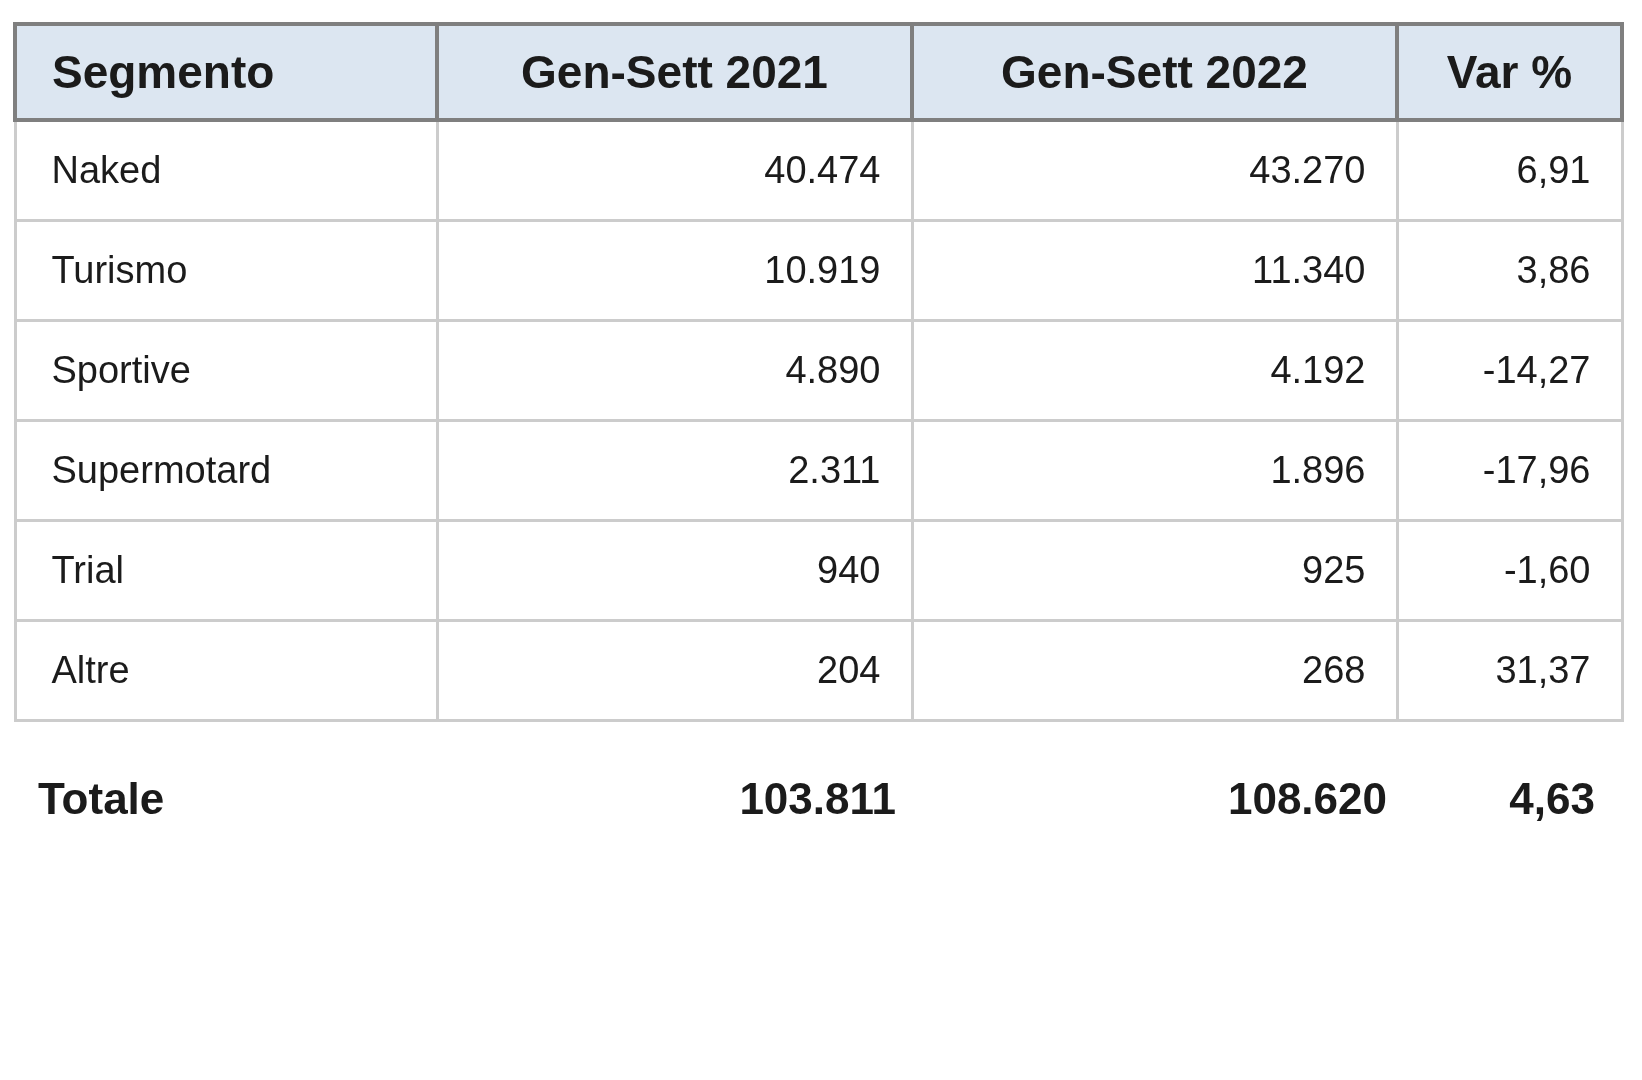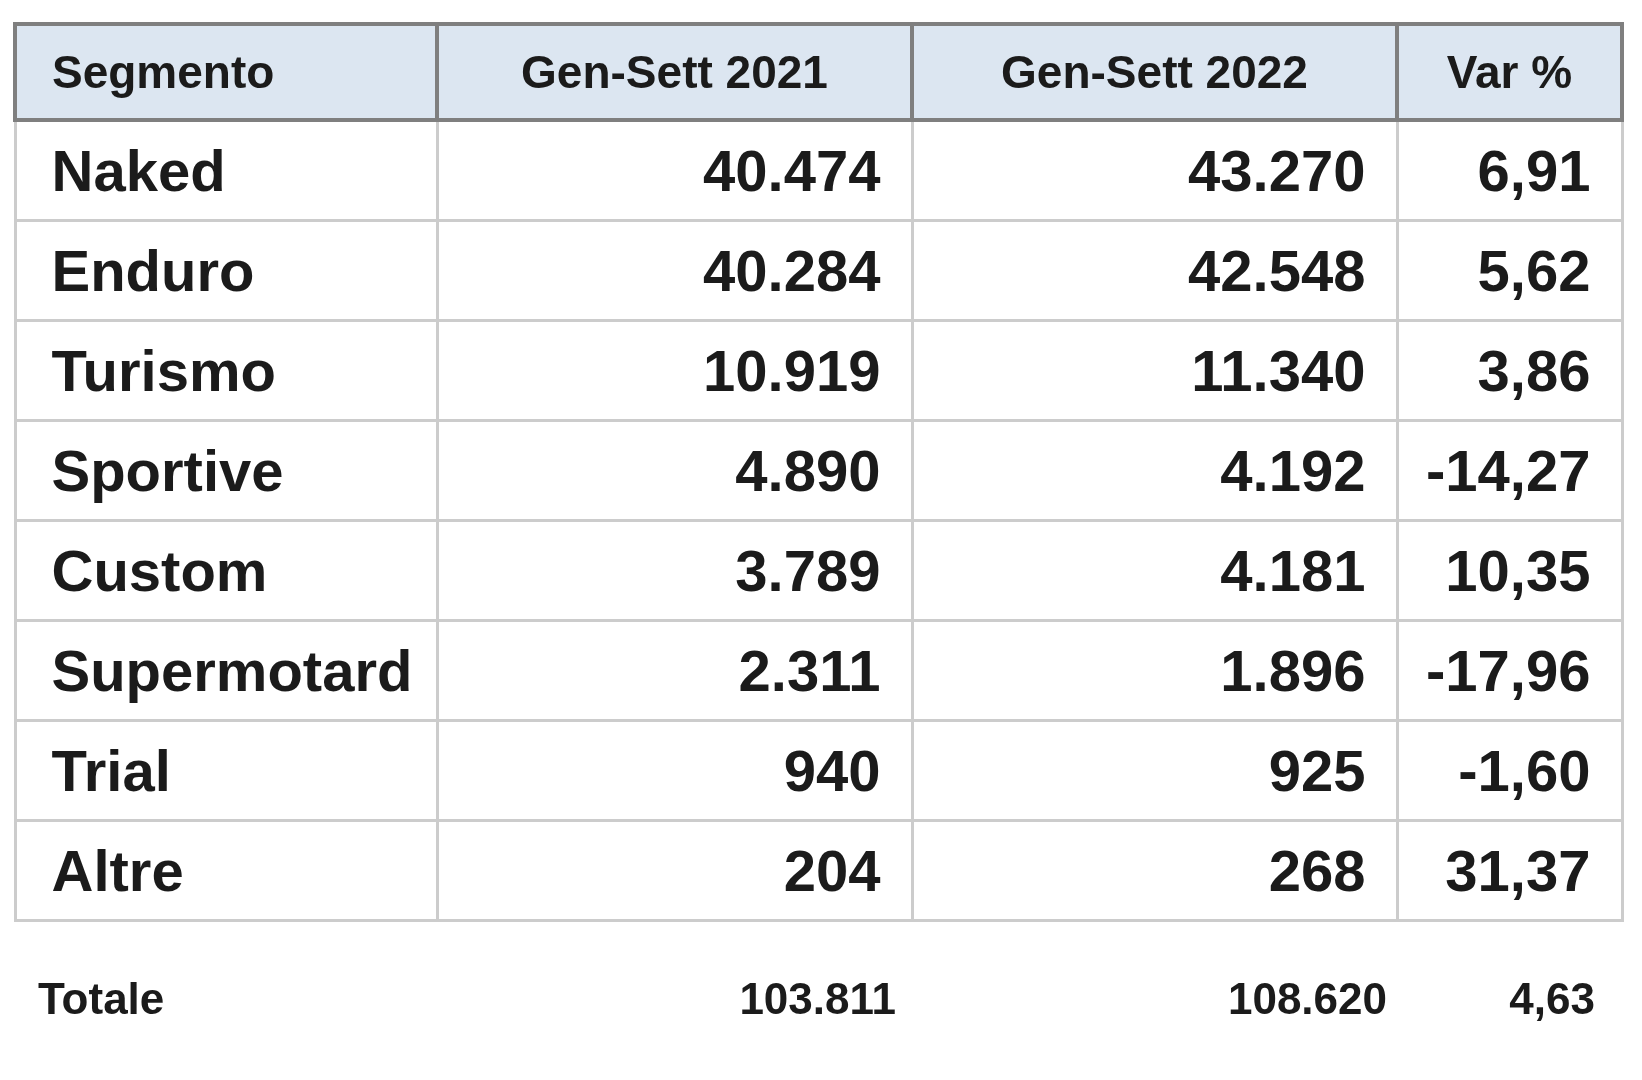--- a/index.html
+++ b/index.html
@@ -40,24 +40,23 @@
     text-align: center;
     vertical-align: middle;
   }
   table.segments thead th.seg {
     text-align: left;
     padding-left: 35px;
   }
   table.segments tbody td {
     height: 100px;
     border: 3px solid var(--body-border);
-    font-size: 58px;
+    font-size: 38px;
     vertical-align: middle;
     background: #ffffff;
-    font-weight: bold;
   }
   td.seg {
     text-align: left;
     padding-left: 35px;
   }
   td.num {
     text-align: right;
     padding-right: 30px;
     margin-left: 48px;
   }
@@ -97,42 +96,30 @@
       </tr>
     </thead>
     <tbody>
       <tr>
         <td class="seg">Naked</td>
         <td class="num">40.474</td>
         <td class="num">43.270</td>
         <td class="num">6,91</td>
       </tr>
       <tr>
-        <td class="seg">Enduro</td>
-        <td class="num">40.284</td>
-        <td class="num">42.548</td>
-        <td class="num">5,62</td>
-      </tr>
-      <tr>
         <td class="seg">Turismo</td>
         <td class="num">10.919</td>
         <td class="num">11.340</td>
         <td class="num">3,86</td>
       </tr>
       <tr>
         <td class="seg">Sportive</td>
         <td class="num">4.890</td>
         <td class="num">4.192</td>
         <td class="num">-14,27</td>
-      </tr>
-      <tr>
-        <td class="seg">Custom</td>
-        <td class="num">3.789</td>
-        <td class="num">4.181</td>
-        <td class="num">10,35</td>
       </tr>
       <tr>
         <td class="seg">Supermotard</td>
         <td class="num">2.311</td>
         <td class="num">1.896</td>
         <td class="num">-17,96</td>
       </tr>
       <tr>
         <td class="seg">Trial</td>
         <td class="num">940</td>

